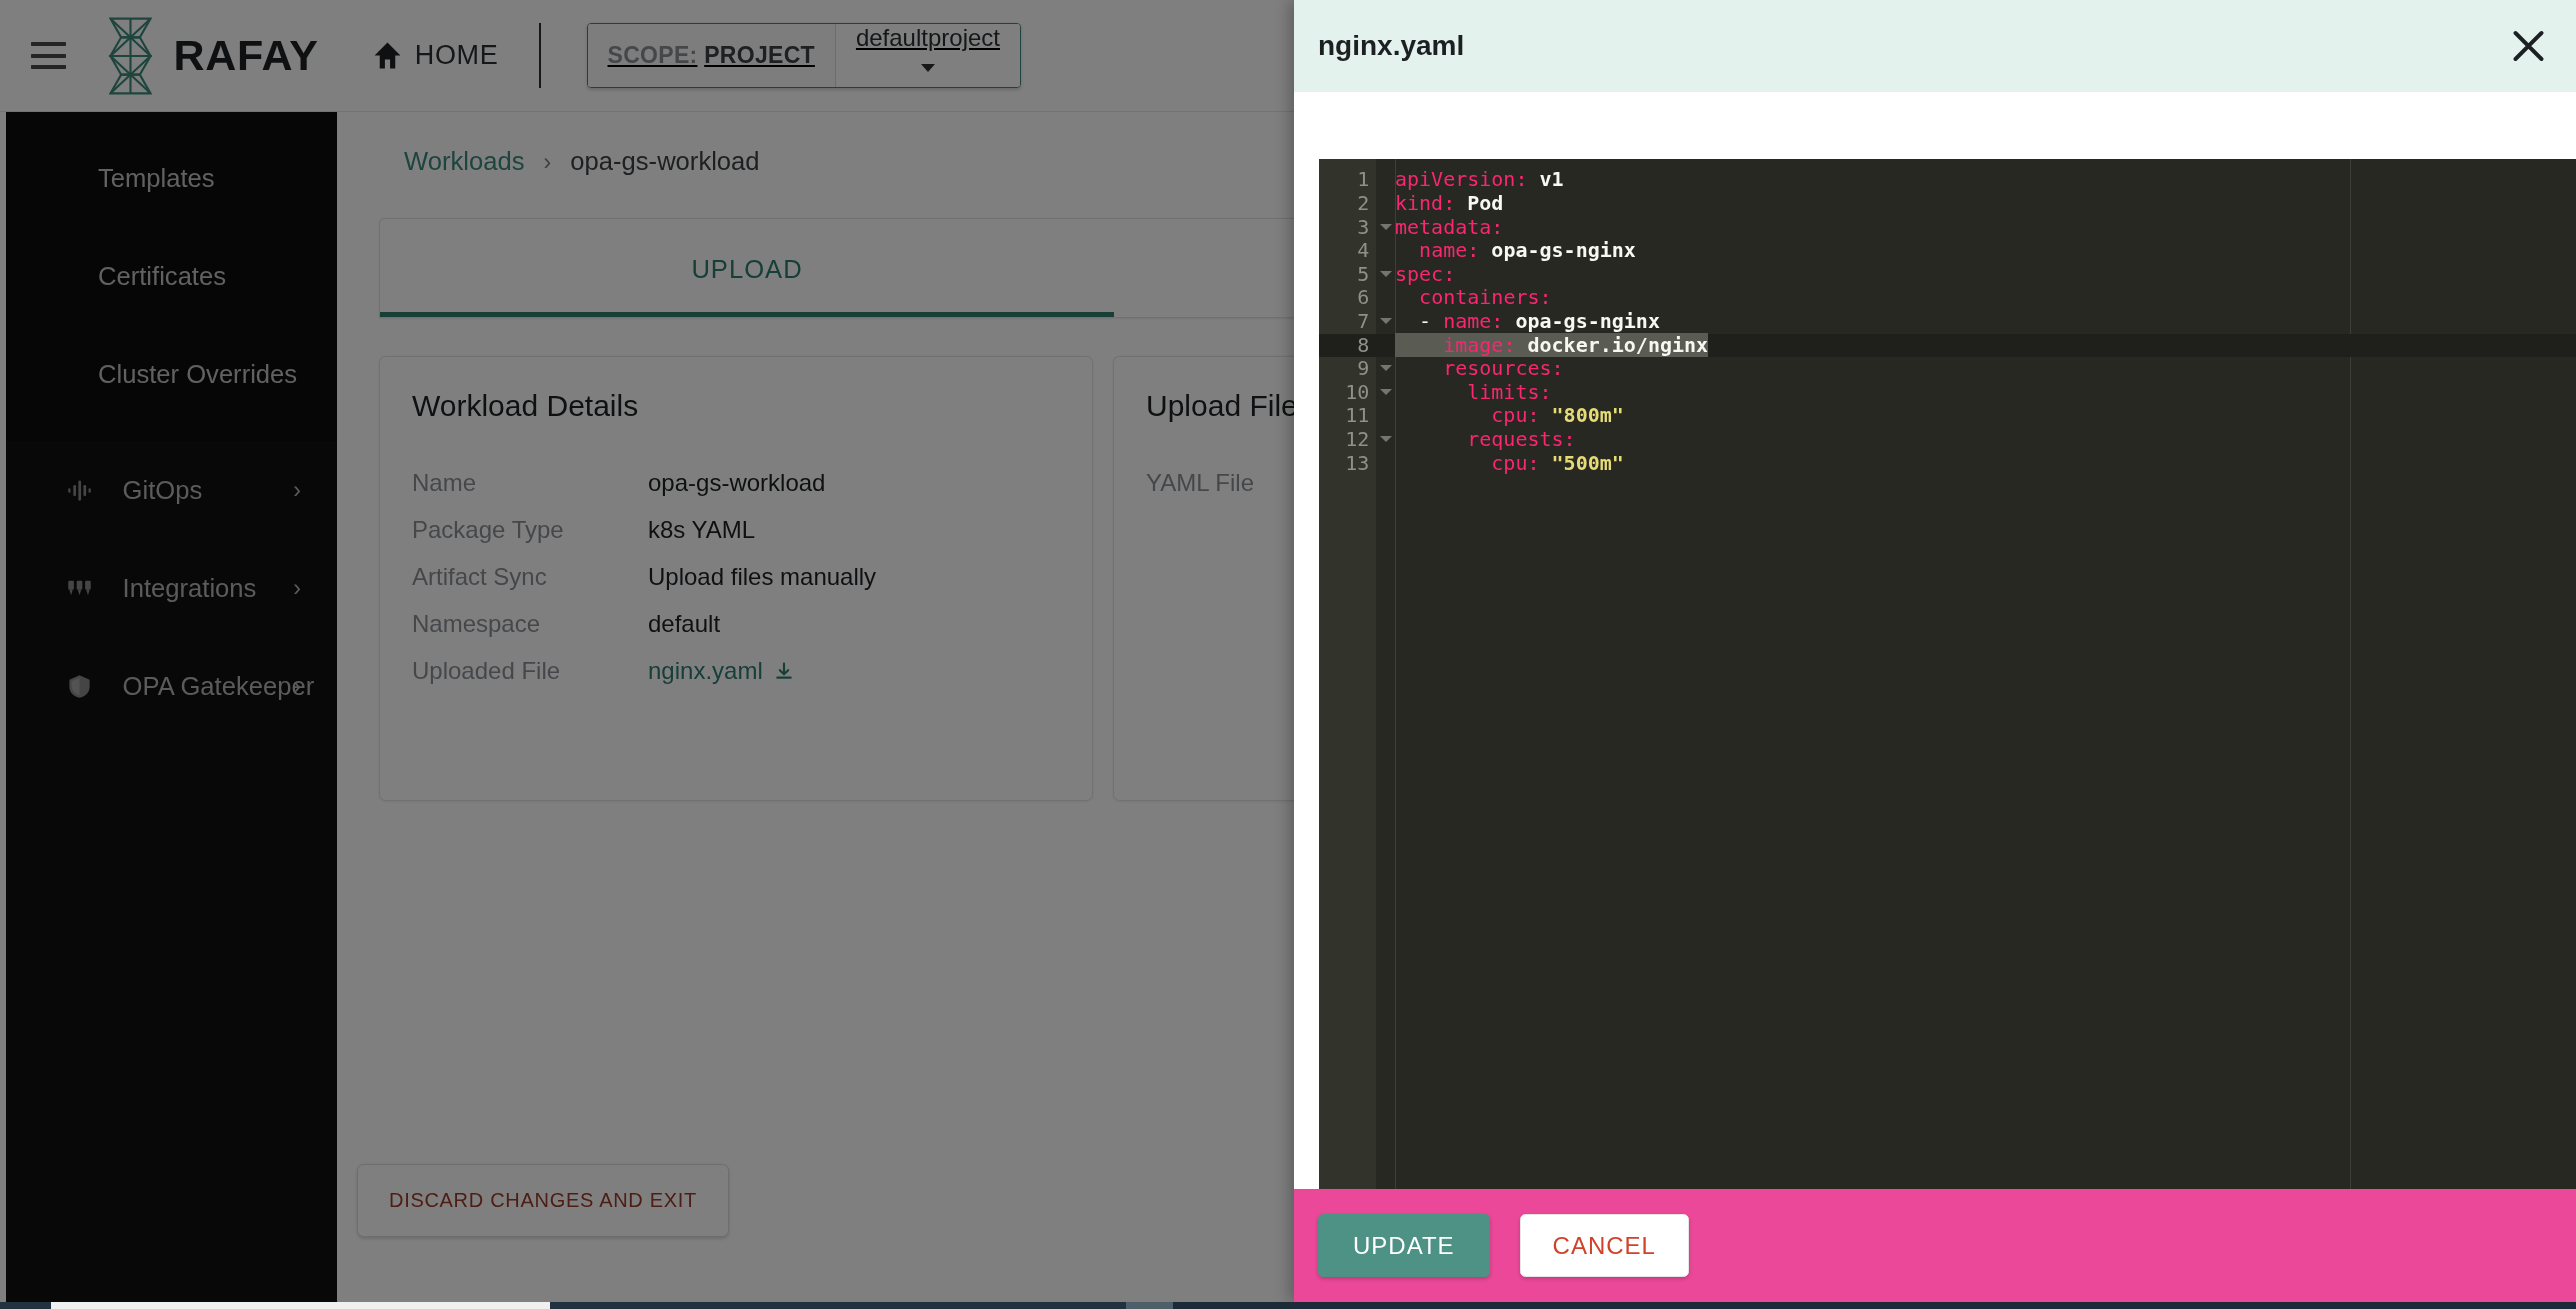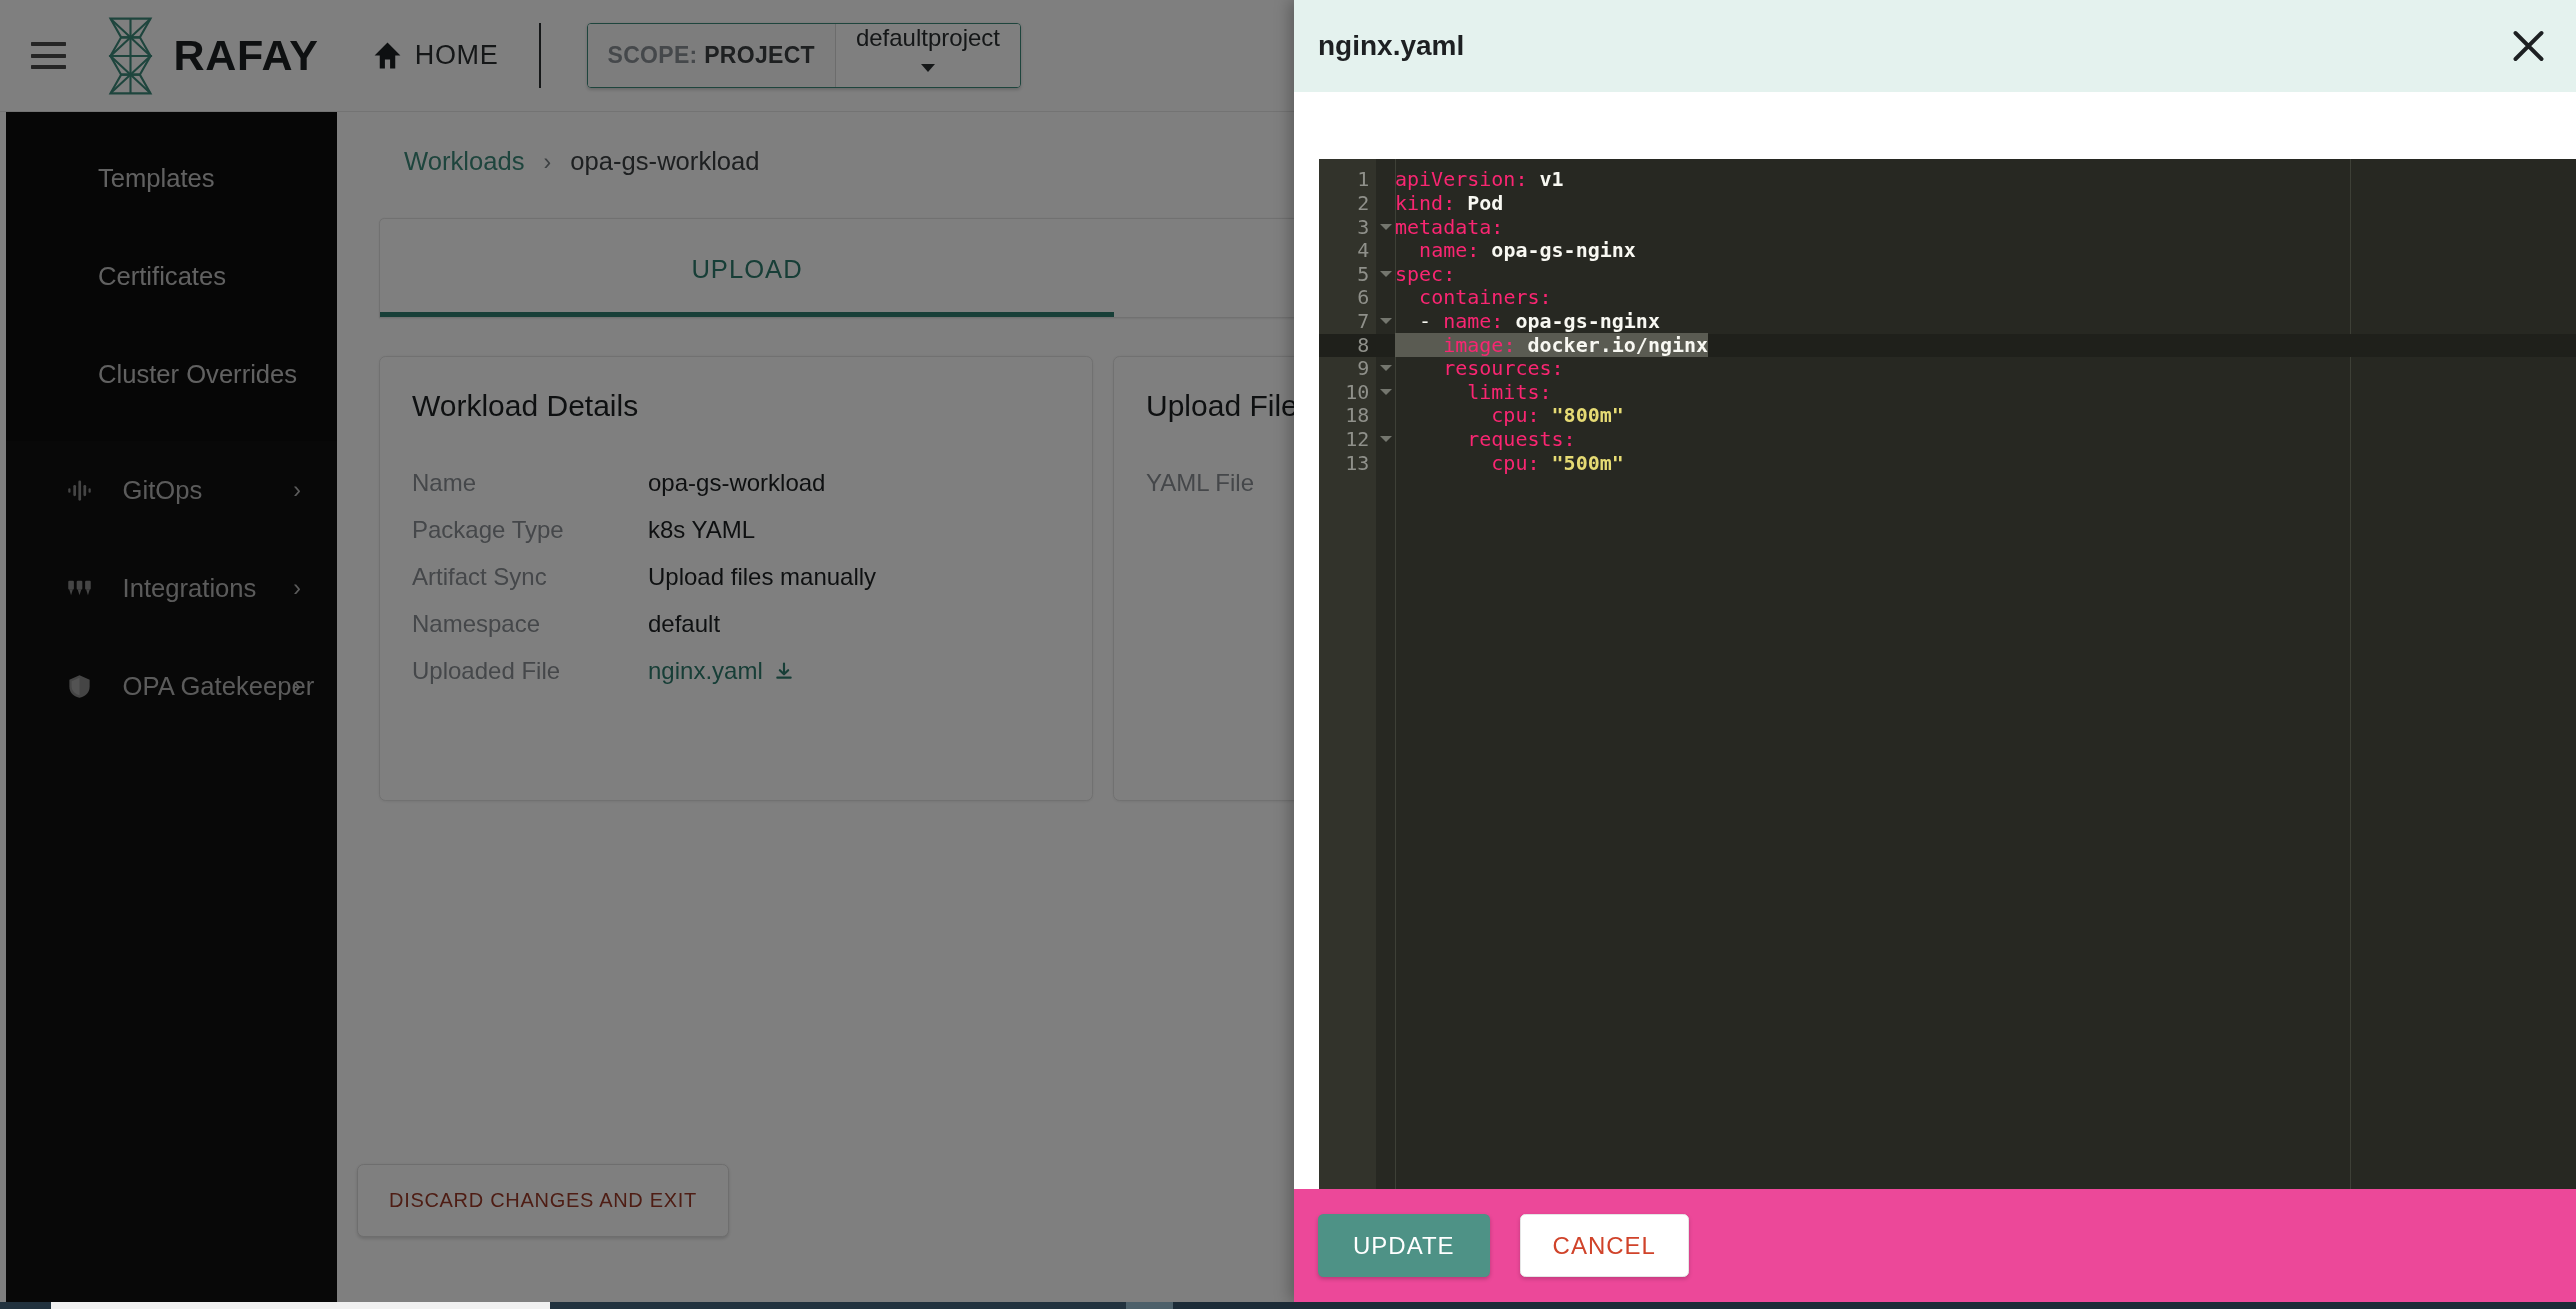--- a/index.html
+++ b/index.html
@@ -31,21 +31,21 @@
 
   .home-link { display: flex; align-items: center; margin-left: 53px; cursor: pointer; }
   .home-ico { width: 31px; height: 31px; display:block; }
   .home-label { font-size: 27px; color: #2b2f31; margin-left: 12px; letter-spacing: 0.7px; }
 
   .hdivider { width: 2px; height: 65px; background: #2b2f31; margin-left: 40px; }
 
   .scope-box {
     margin-left: 46px; display: flex; align-items: stretch; height: 65px;
     border: 1.3px solid #3d8a7b; border-radius: 4px; overflow: hidden;
-    box-shadow: 0 1.3px 3.4px rgba(0,0,0,.18); cursor: pointer;
+    box-shadow: 0 1.3px 3.4px rgba(0,0,0,.18); cursor: pointer; text-decoration: underline;
   }
   .scope-left { background: #fafafa; display: flex; align-items: center; padding: 0 20px;
     font-size: 23px; font-weight: 700; color: #3c4043; letter-spacing: 0.3px; }
   .scope-left .muted { color: #8b9096; font-weight: 700; margin-right: 6.7px; }
   .scope-right { background: #ffffff; display: flex; align-items: center; gap: 12px; padding: 0 20px;
     font-size: 24px; color: #2b2f31; border-left: 0.7px solid #d8d8d8; flex-direction: column; }
   .caret { width: 0; height: 0; border-left: 7.4px solid transparent; border-right: 7.4px solid transparent;
     border-top: 8.8px solid #2b2f31; }
 
   
@@ -363,21 +363,21 @@
             <div class="gline">1</div>
             <div class="gline">2</div>
             <div class="gline">3<span class="fold"></span></div>
             <div class="gline">4</div>
             <div class="gline">5<span class="fold"></span></div>
             <div class="gline">6</div>
             <div class="gline">7<span class="fold"></span></div>
             <div class="gline active">8</div>
             <div class="gline">9<span class="fold"></span></div>
             <div class="gline">10<span class="fold"></span></div>
-            <div class="gline">18</div>
+            <div class="gline">11</div>
             <div class="gline">12<span class="fold"></span></div>
             <div class="gline">13</div>
           </div>
         <div class="codewrap">
           <div class="ruler r1"></div>
           <div class="ruler r2"></div>
           <div id="codelines">
               <div class="cline"><span class="k">apiVersion:</span><span class="d"> </span><span class="s">v1</span></div>
               <div class="cline"><span class="k">kind:</span><span class="d"> </span><span class="s">Pod</span></div>
               <div class="cline"><span class="k">metadata:</span></div>

